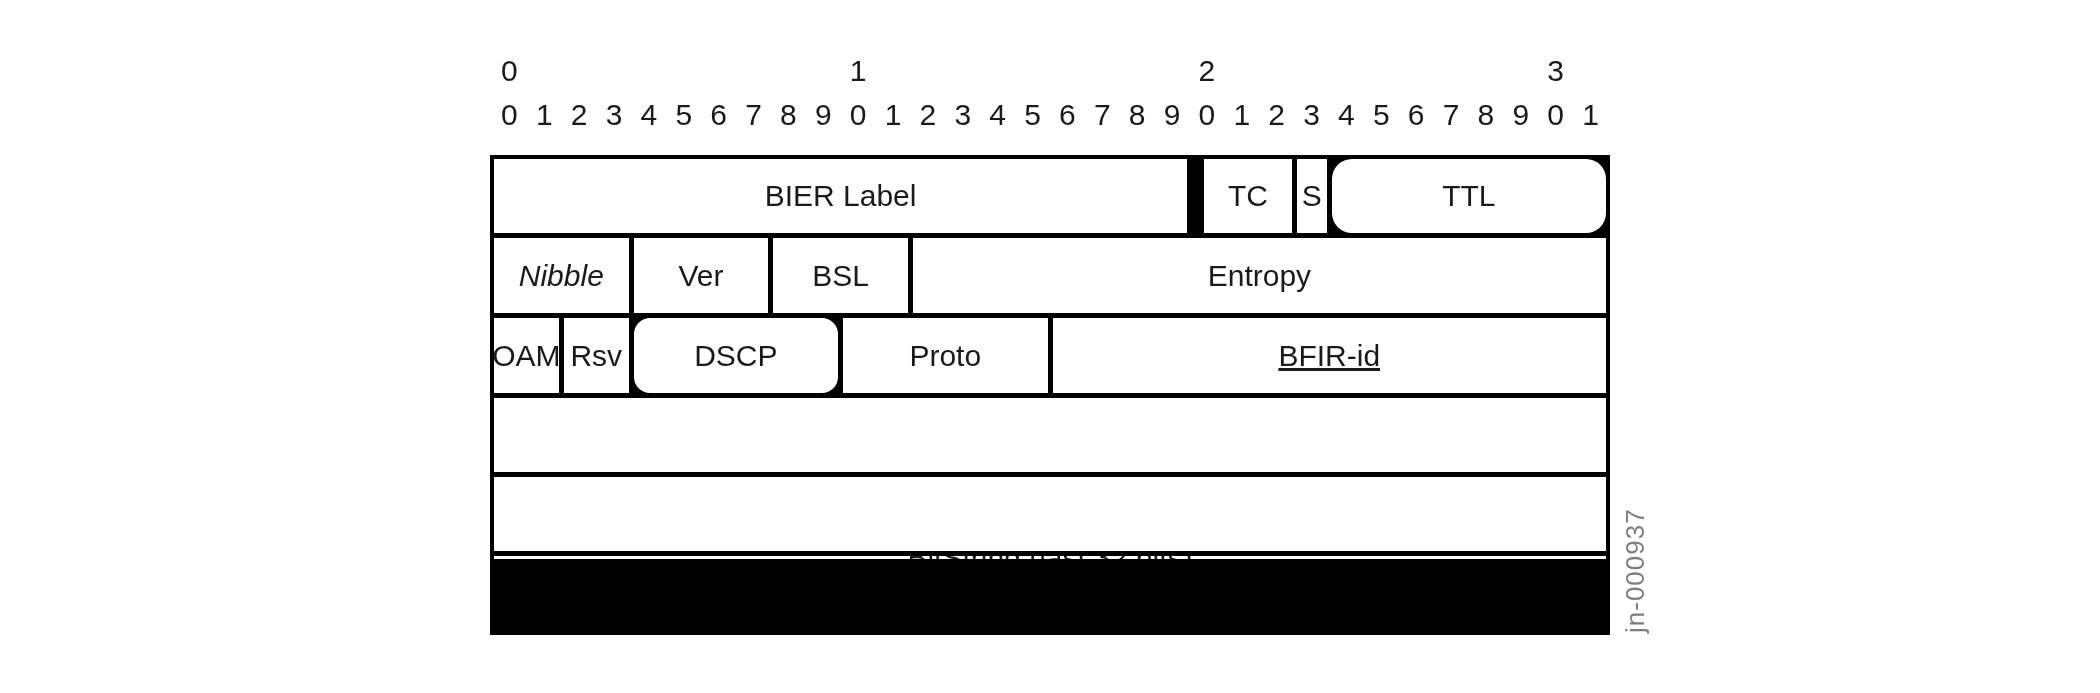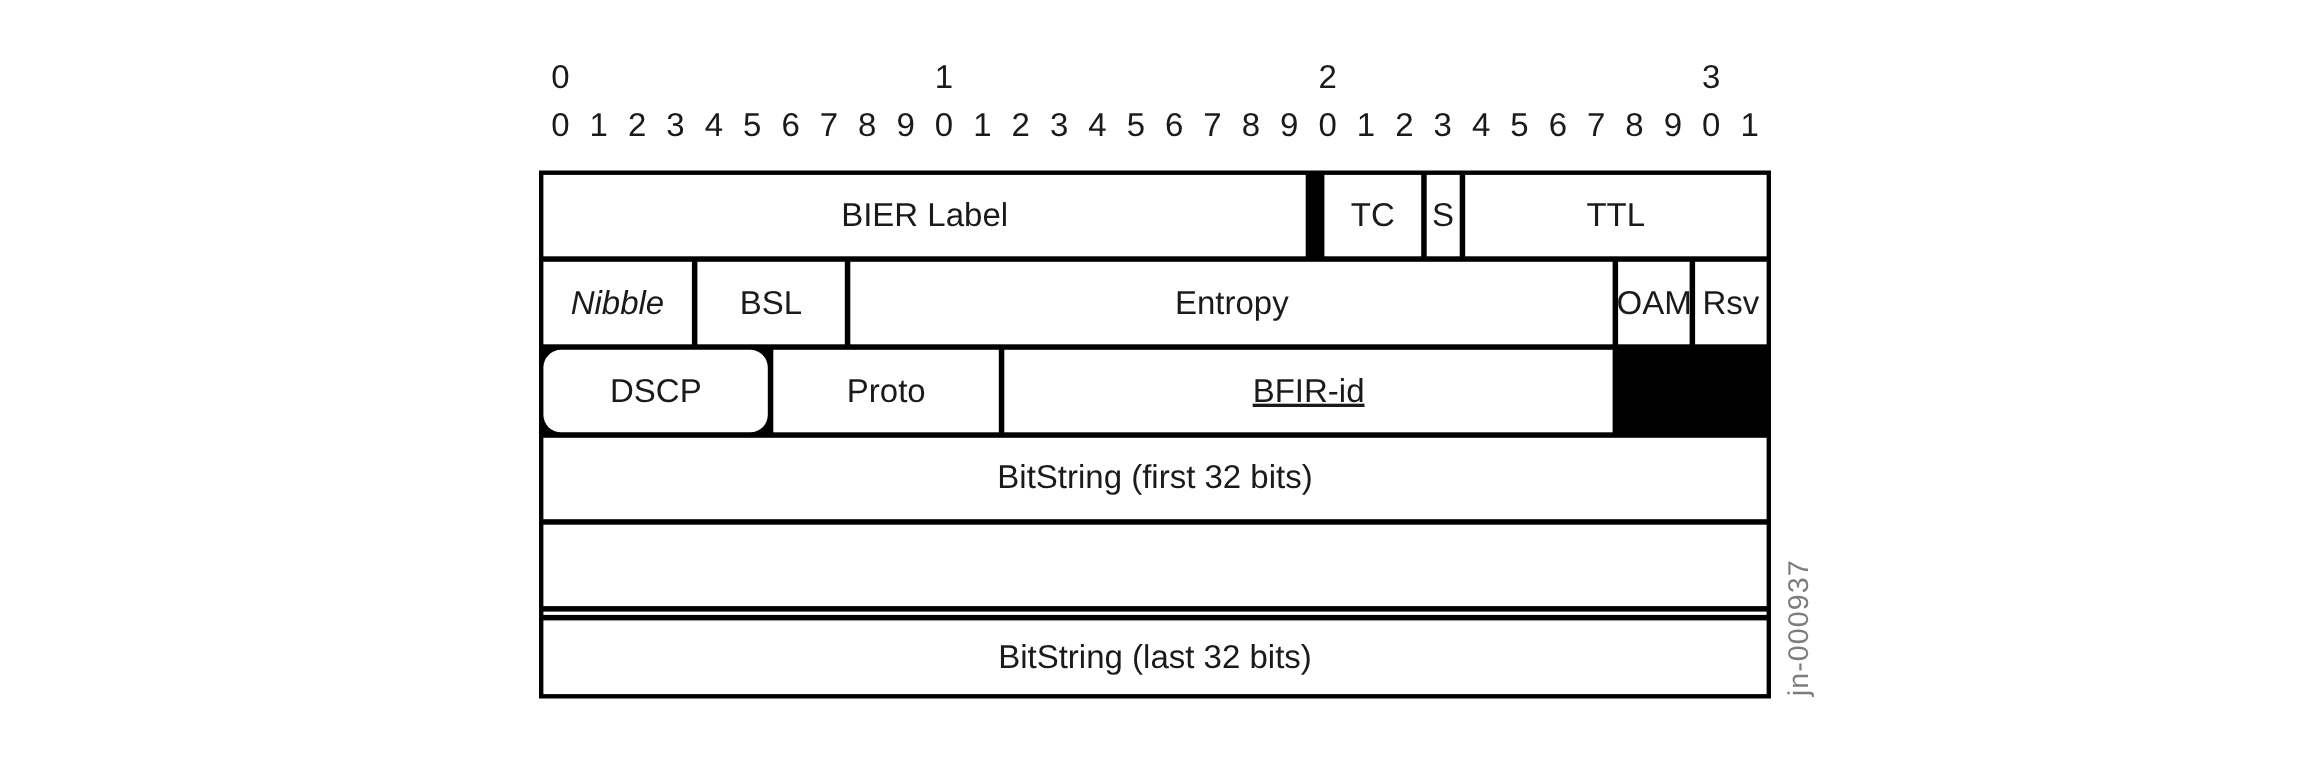--- a/index.html
+++ b/index.html
@@ -112,28 +112,28 @@
       <span>7</span>
       <span>8</span>
       <span>9</span>
       <span>0</span>
       <span>1</span>
     </div>
   <div id="field-table">
       <div class="cell" style="grid-column: span 20;">BIER Label</div>
       <div class="cell" style="grid-column: span 3; margin-left: 12px;">TC</div>
       <div class="cell" style="grid-column: span 1;">S</div>
-      <div class="cell" style="grid-column: span 8;">TTL</div>
+      <div class="cell" style="grid-column: span 8; border-radius: 20px;">TTL</div>
       <div class="cell" style="grid-column: span 4; font-style: italic;">Nibble</div>
+      <div class="cell" style="grid-column: span 4;">Ver</div>
       <div class="cell" style="grid-column: span 4;">BSL</div>
       <div class="cell" style="grid-column: span 20;">Entropy</div>
       <div class="cell" style="grid-column: span 2;">OAM</div>
       <div class="cell" style="grid-column: span 2;">Rsv</div>
       <div class="cell" style="grid-column: span 6; border-radius: 16px;">DSCP</div>
       <div class="cell" style="grid-column: span 6;">Proto</div>
       <div class="cell" style="grid-column: span 16; text-decoration: underline;">BFIR-id</div>
-      <div class="cell" style="grid-column: span 32;">BitString (first 32 bits)</div>
       <div class="cell" style="grid-column: span 32;"></div>
       <div class="cell" style="grid-column: 1 / -1;"></div>
       <div class="cell" style="grid-column: span 32;">BitString (last 32 bits)</div>
     </div>
   <div id="figure-id">jn-000937</div>
 </div>
 
 </body></html>

